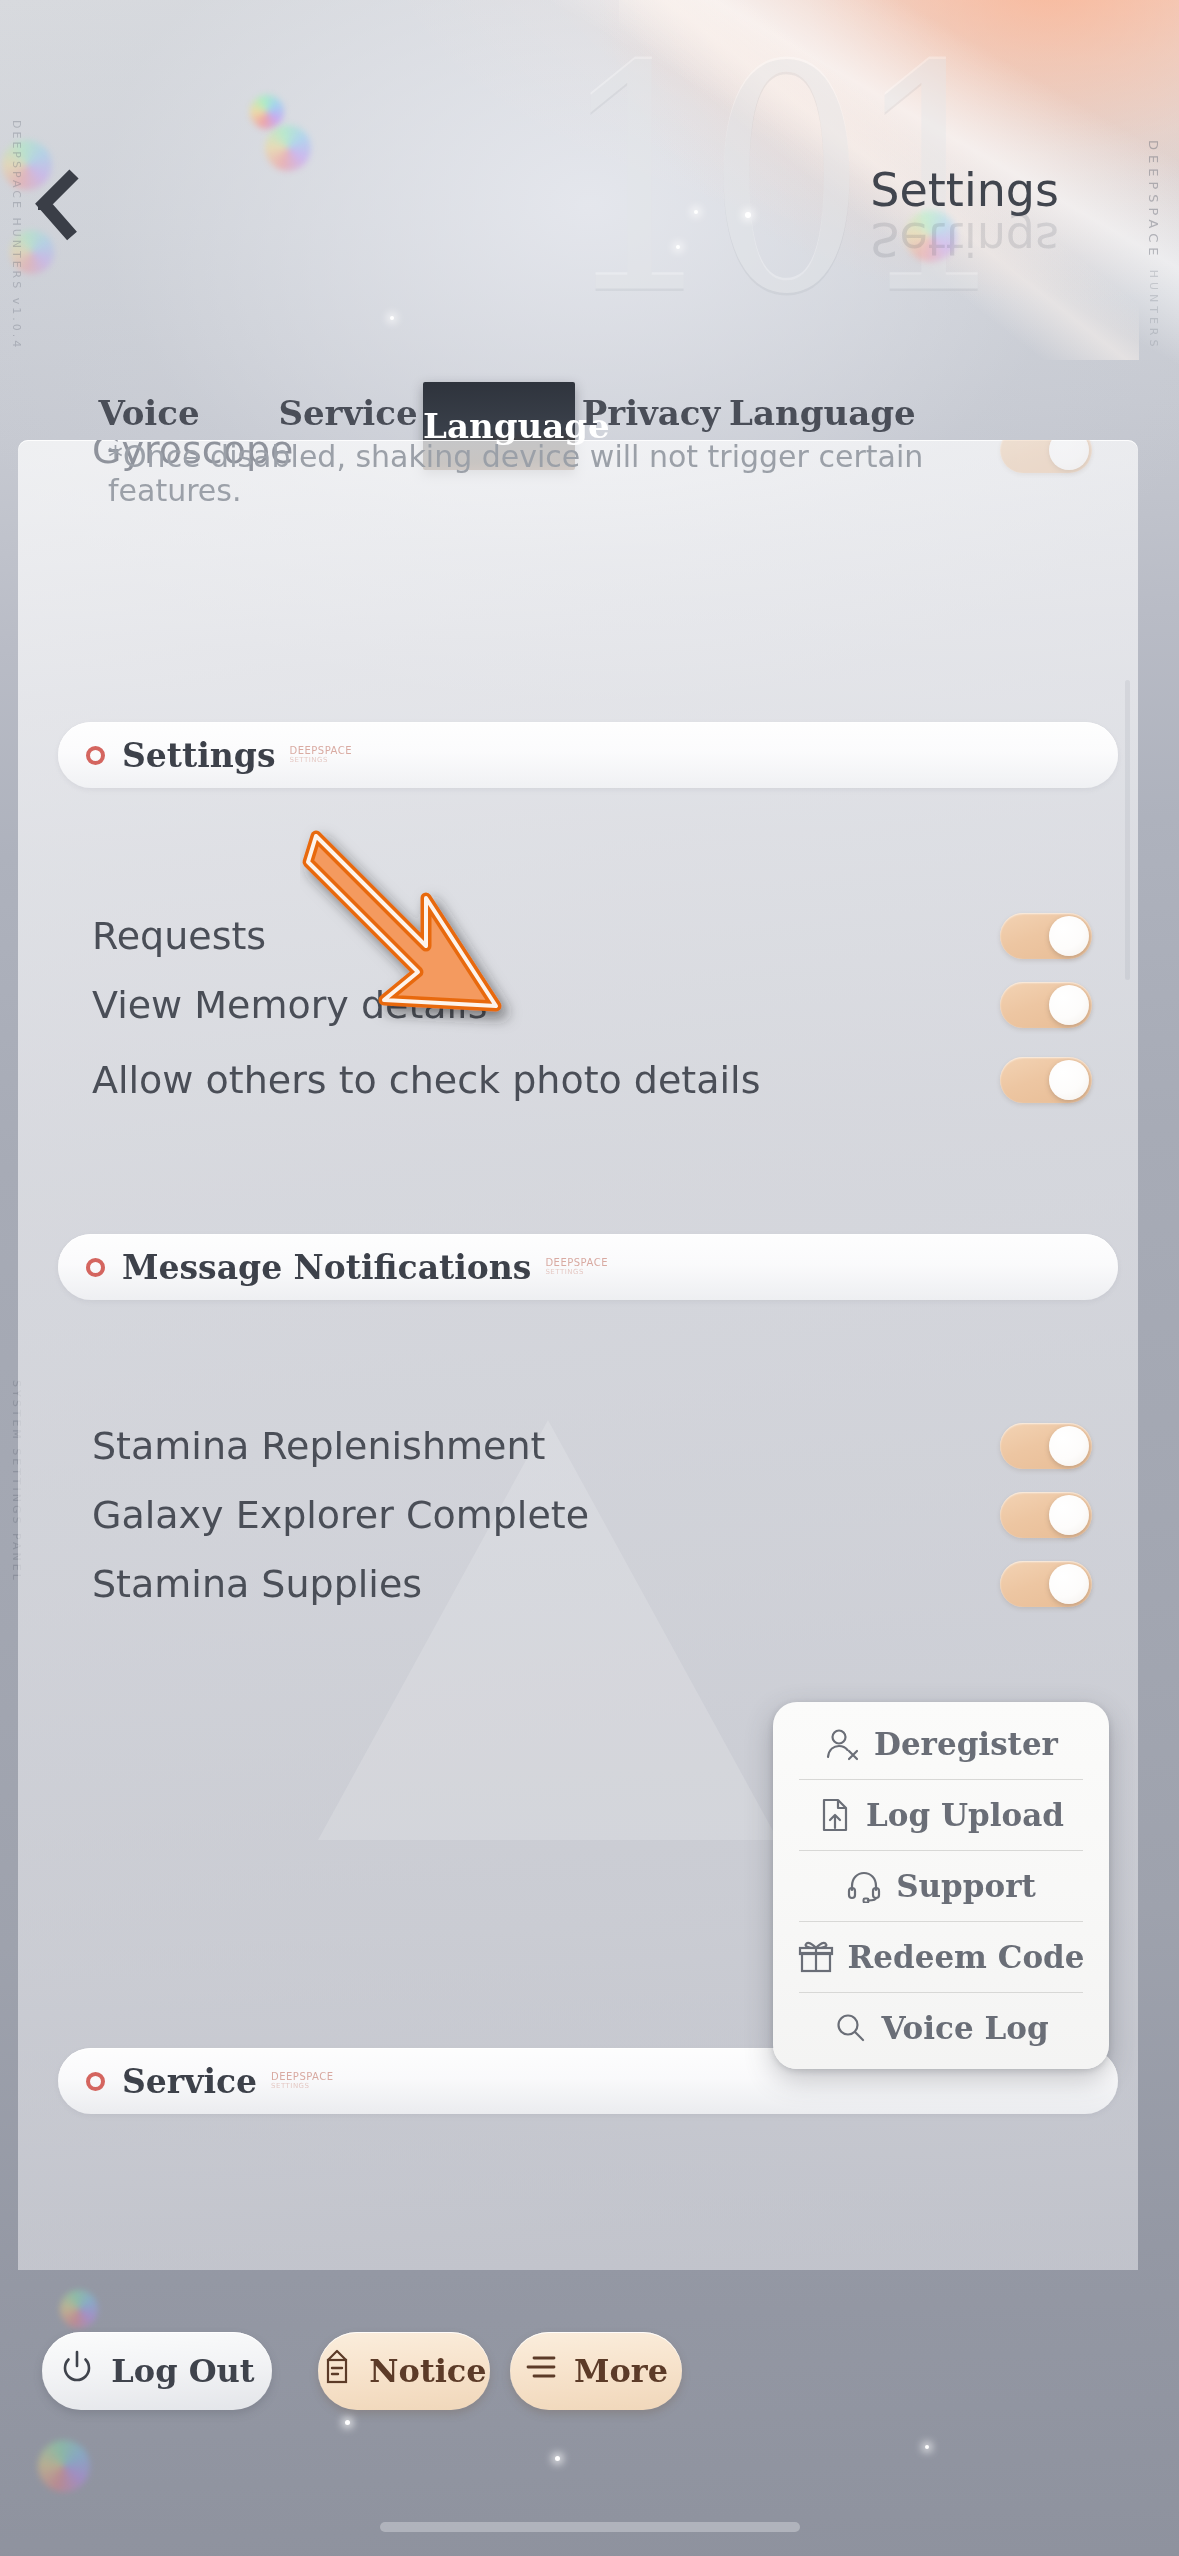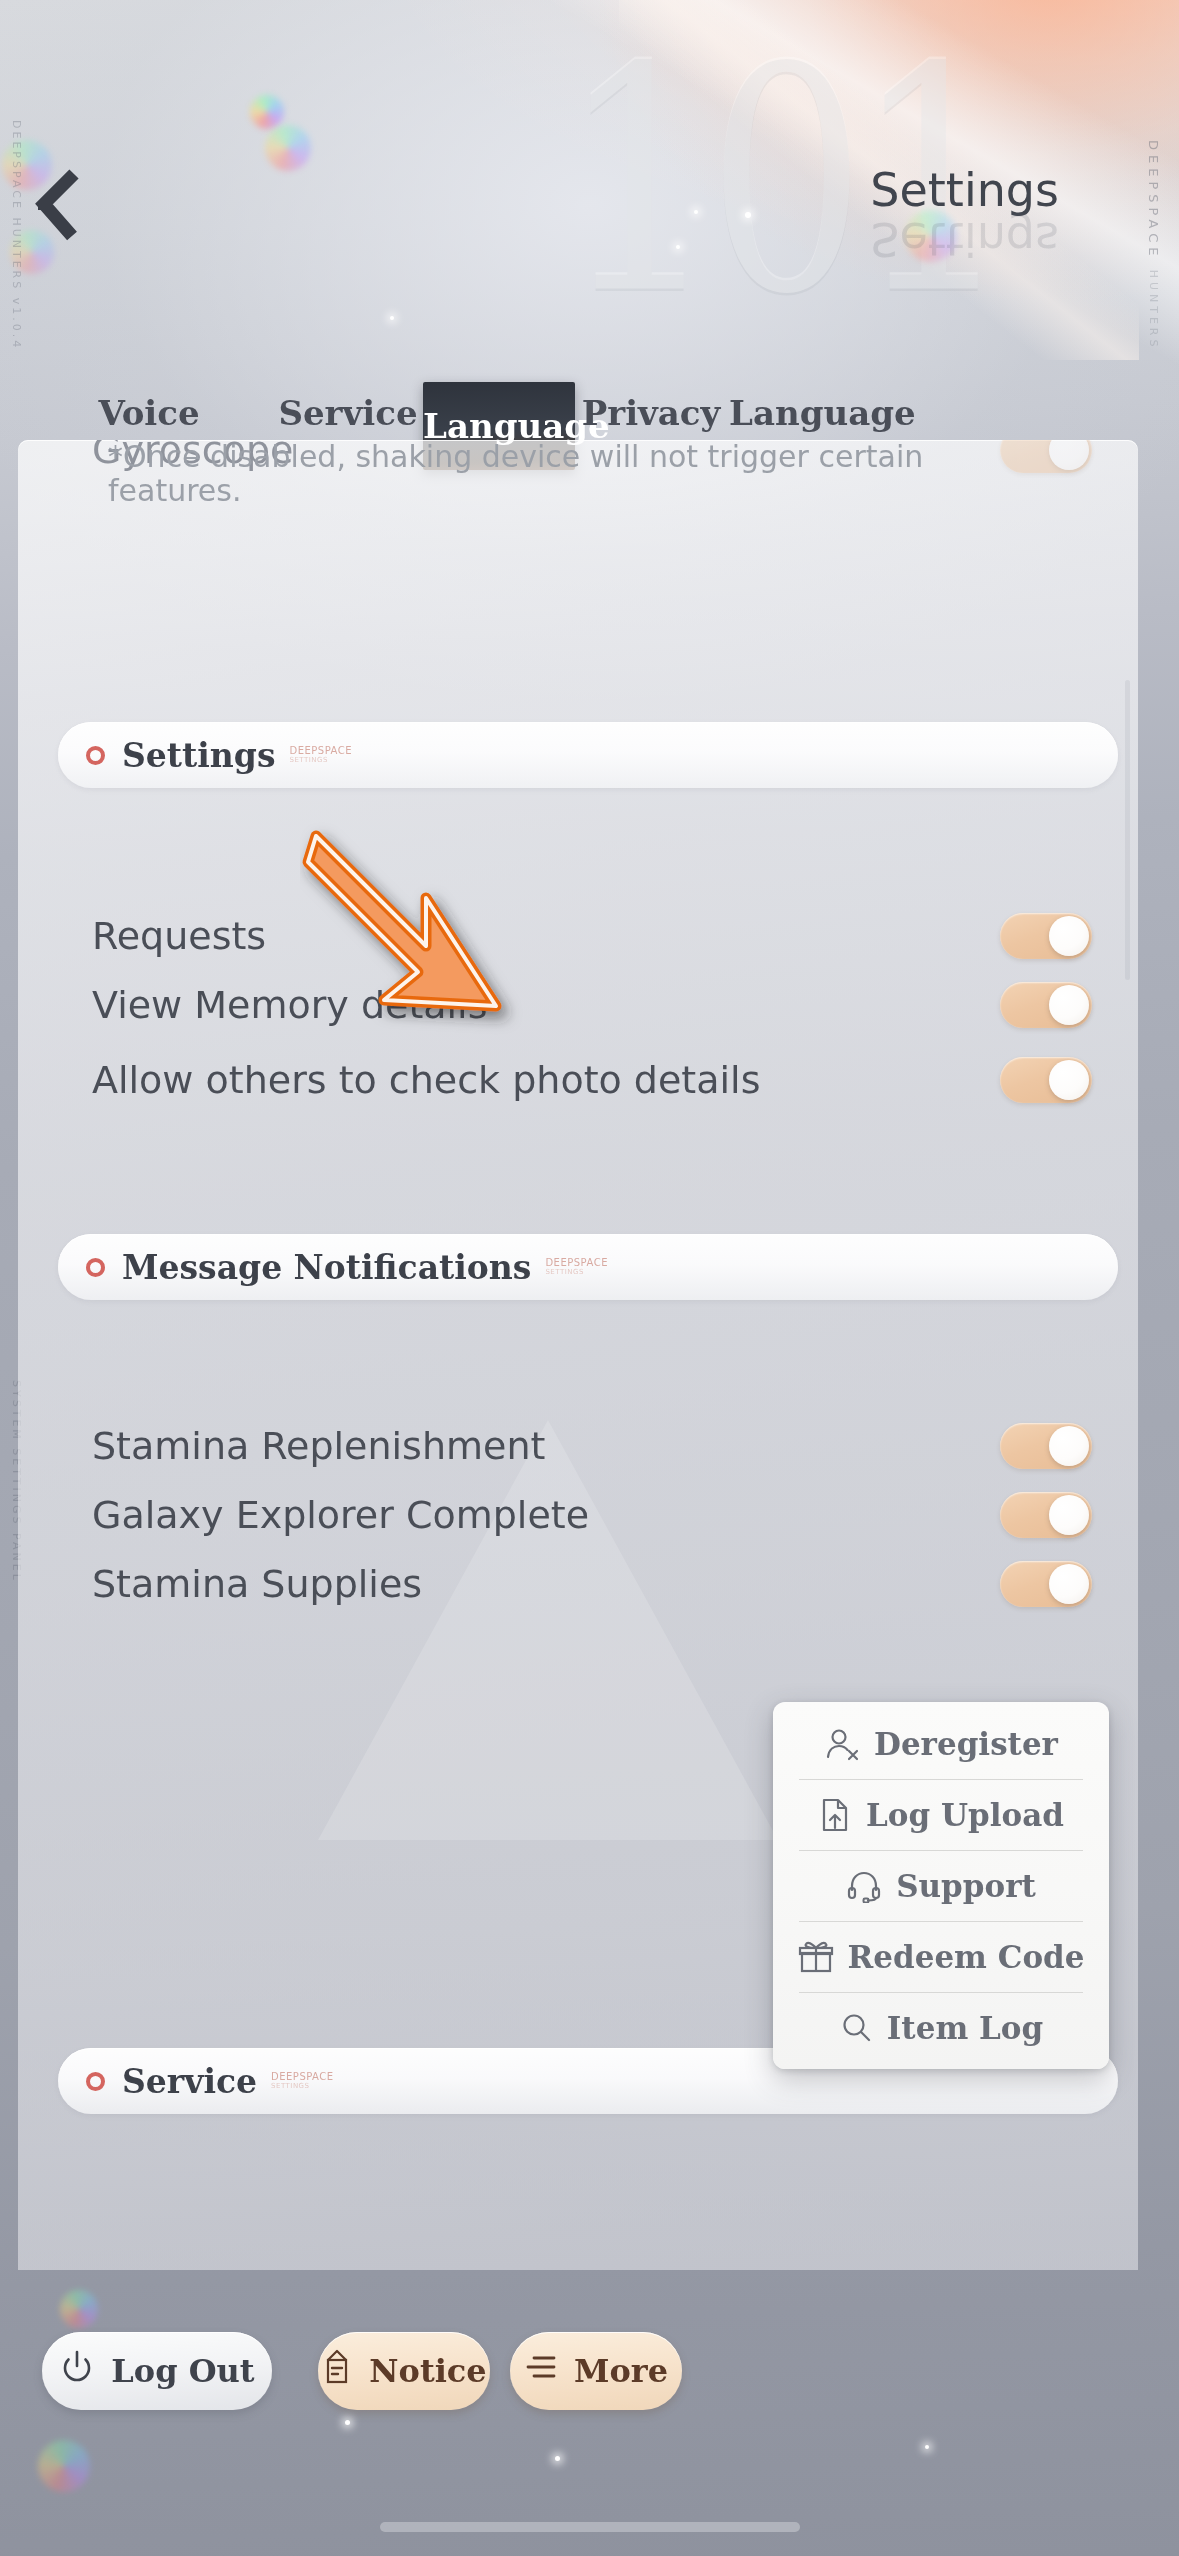--- a/index.html
+++ b/index.html
@@ -347,21 +347,21 @@
     color: #4a4e57;
   }
 
   
   .popup {
     position: absolute;
     left: 773px;
     top: 1702px;
     width: 336px;
     background: linear-gradient(180deg, #fbfbfa 0%, #f8f8f7 50%, #f4f4f3 100%);
-    border-radius: 12px;
+    border-radius: 24px;
     box-shadow: 0 10px 28px rgba(60,64,74,0.30), 0 2px 6px rgba(60,64,74,0.18);
     padding: 6px 0;
     overflow: hidden;
   }
   .pop-item {
     height: 71px;
     display: flex;
     align-items: center;
     justify-content: center;
     gap: 14px;
@@ -666,21 +666,21 @@
       <span class="pop-label">Redeem Code</span>
     </div>
 
     <div class="pop-item">
       <span class="pop-icon">
         <svg width="34" height="34" viewBox="0 0 34 34">
           <circle cx="15" cy="14" r="9.5" fill="none" stroke="#6a6e77" stroke-width="2.2"></circle>
           <path d="M22 21 L30 29" stroke="#6a6e77" stroke-width="2.2" stroke-linecap="round"></path>
         </svg>
       </span>
-      <span class="pop-label">Item Log</span>
+      <span class="pop-label">Voice Log</span>
     </div>
 
   </div>
 
   <div class="btn btn-logout">
     <span>
       <svg width="36" height="36" viewBox="0 0 36 36">
         <path d="M9.5 10.5 A12 12 0 1 0 26.5 10.5" fill="none" stroke="#3f434c" stroke-width="2.6" stroke-linecap="round"></path>
         <path d="M18 3 V17" stroke="#3f434c" stroke-width="2.6" stroke-linecap="round"></path>
       </svg>

